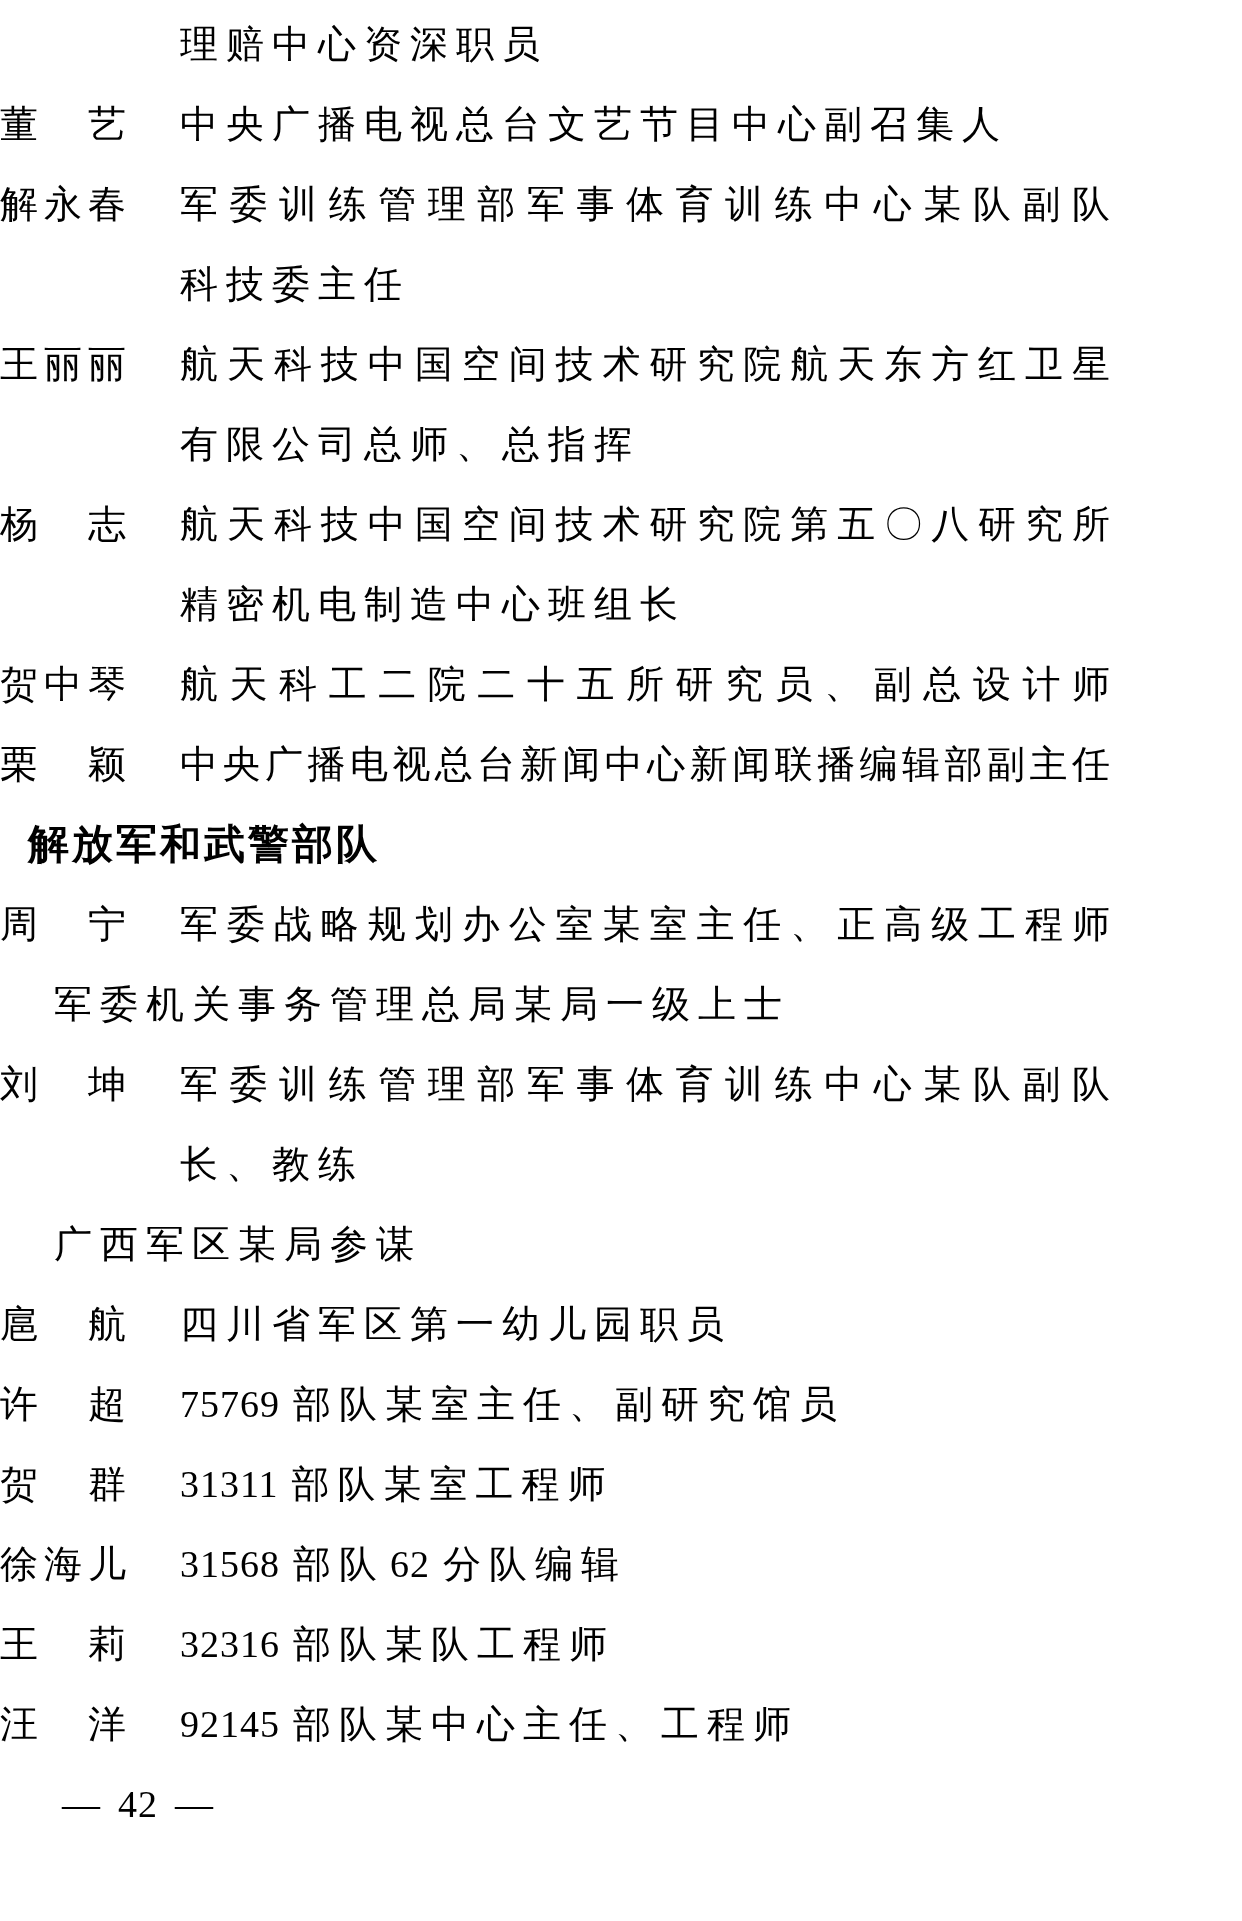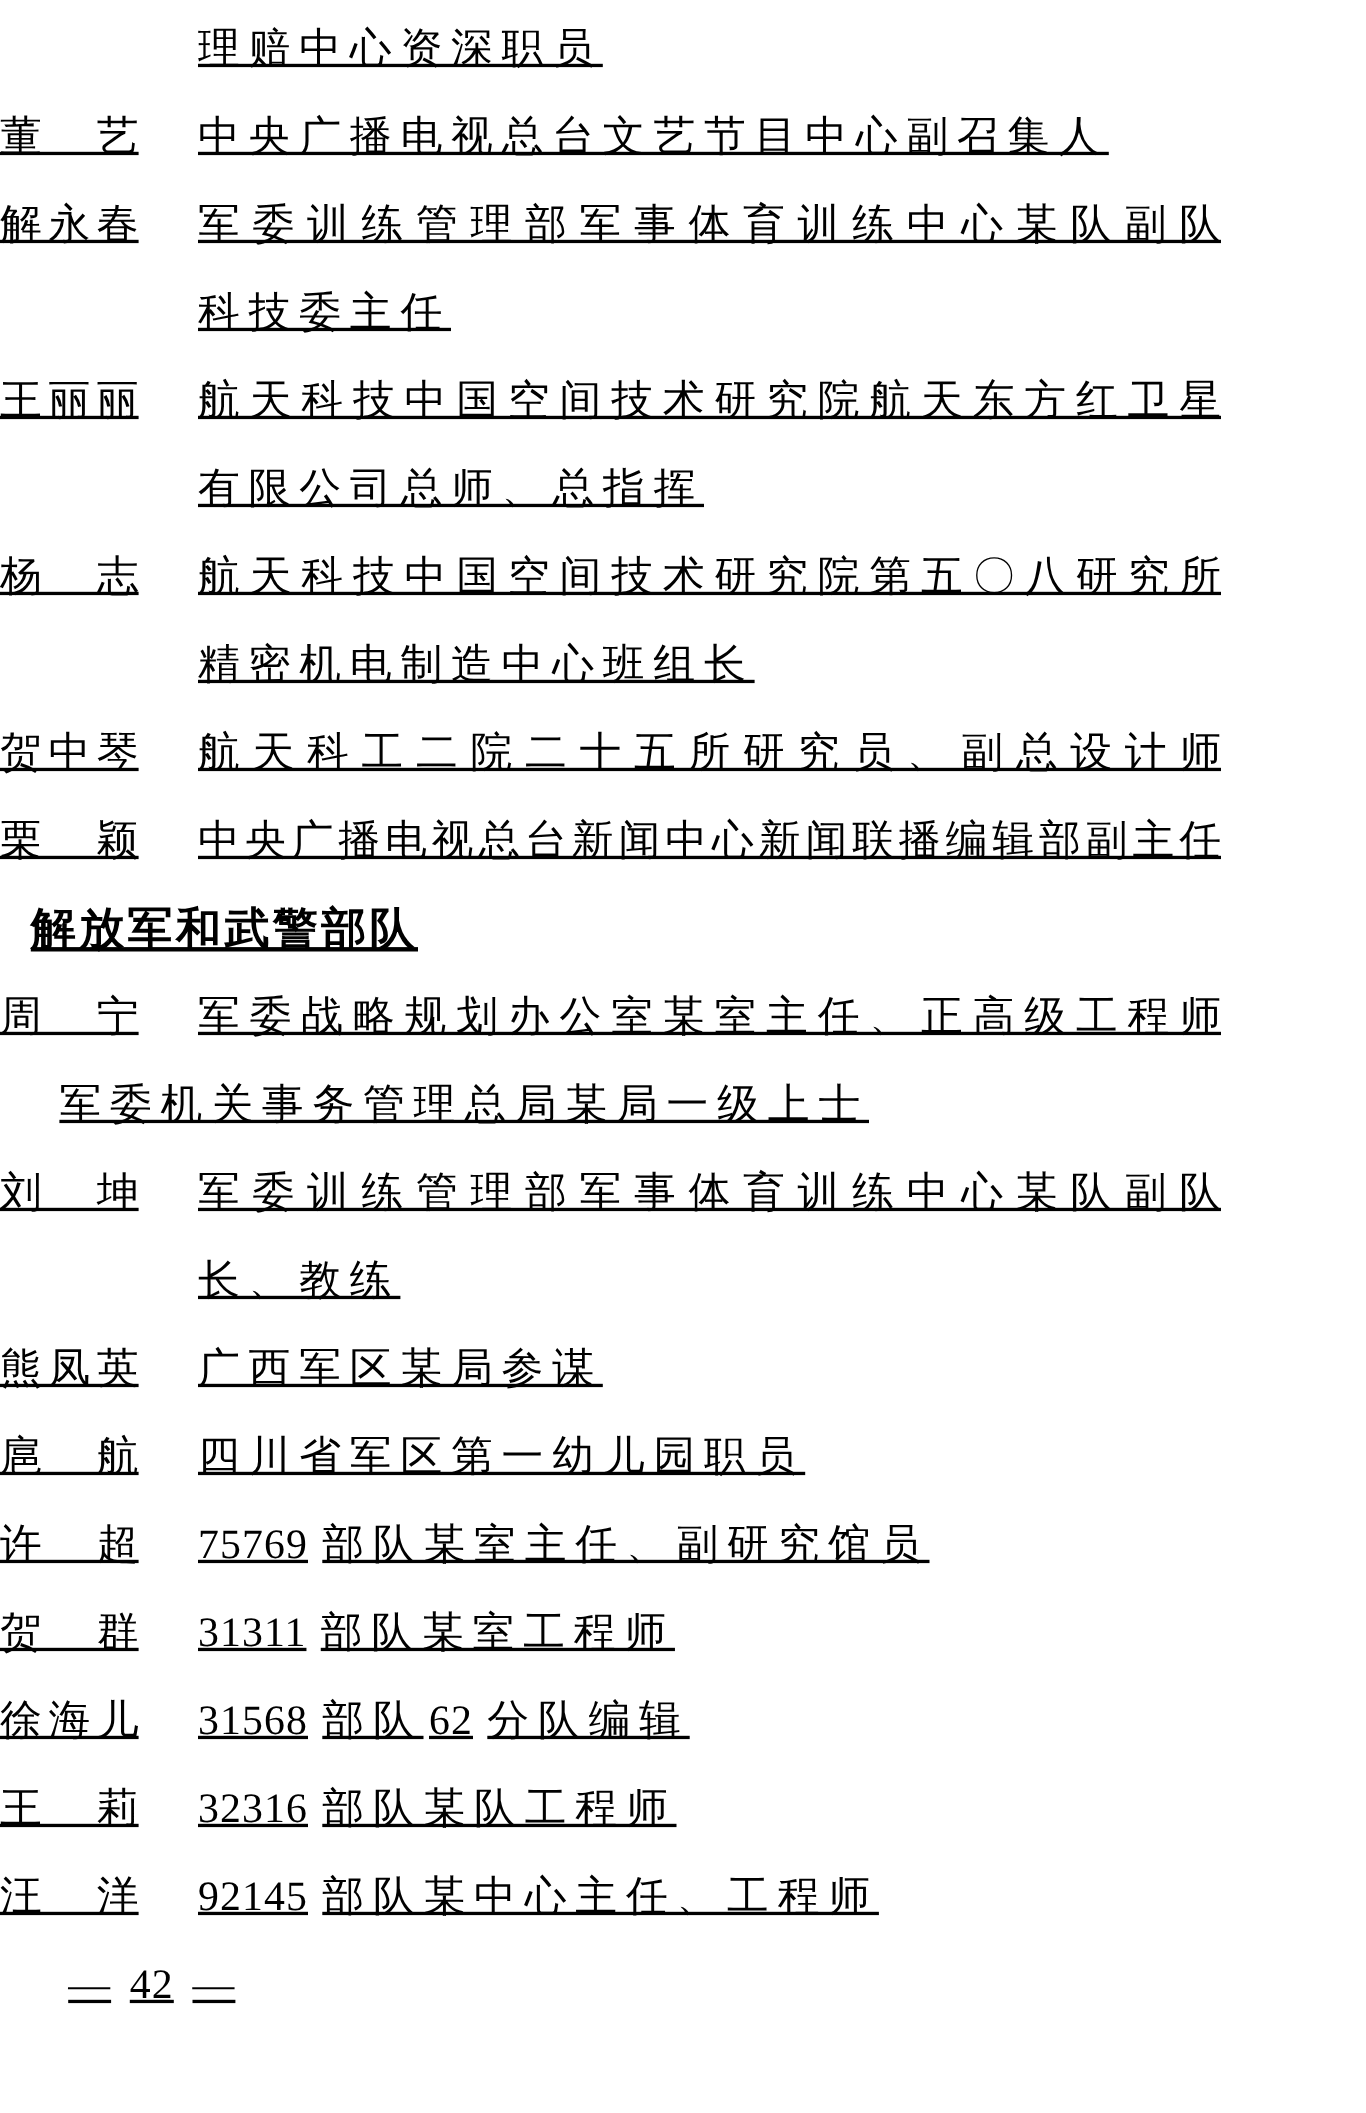--- a/index.html
+++ b/index.html
@@ -6,21 +6,20 @@
   .page {
     position: relative;
     width: 1242px;
     height: 1921px;
     box-sizing: border-box;
     padding-top: 4px;
     background: #ffffff;
     color: #000000;
     font-family: "Liberation Serif", "DejaVu Serif", serif;
     overflow: hidden;
-    text-decoration: underline;
   }
   .row { display: flex; align-items: flex-start; }
   .name {
     flex: 0 0 126px;
     width: 126px;
     font-size: 38px;
     line-height: 80px;
     text-align: justify;
     text-align-last: justify;
   }
@@ -128,21 +127,20 @@
 
   <div class="row">
     <div class="name">刘　坤</div>
     <div class="pos">
       <div class="line fill">军委训练管理部军事体育训练中心某队副队</div>
       <div class="line loose">长、教练</div>
     </div>
   </div>
 
   <div class="row">
-    <div class="name">熊凤英</div>
     <div class="pos">
       <div class="line loose">广西军区某局参谋</div>
     </div>
   </div>
 
   <div class="row">
     <div class="name">扈　航</div>
     <div class="pos">
       <div class="line loose">四川省军区第一幼儿园职员</div>
     </div>

